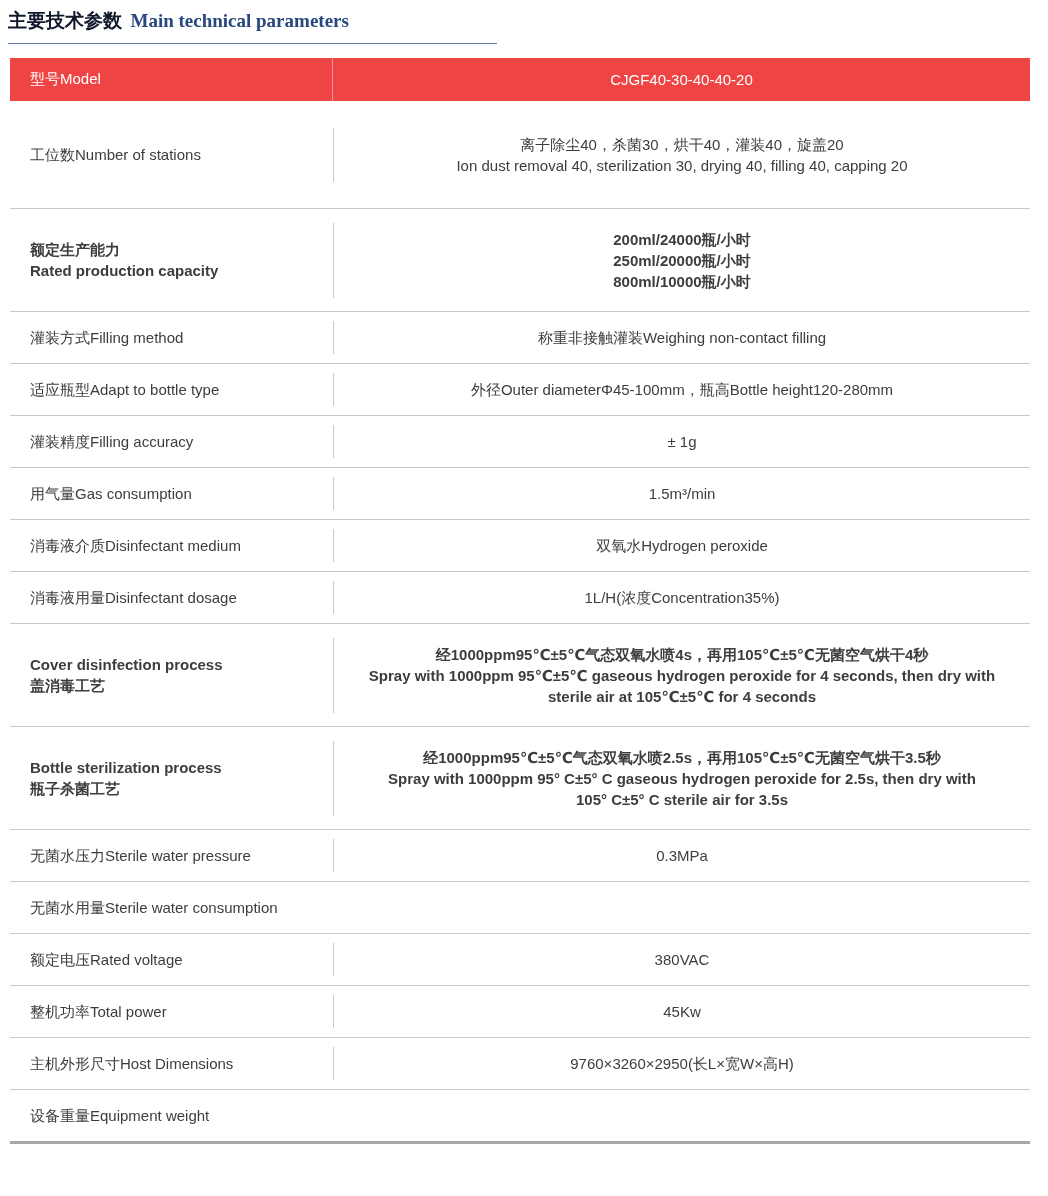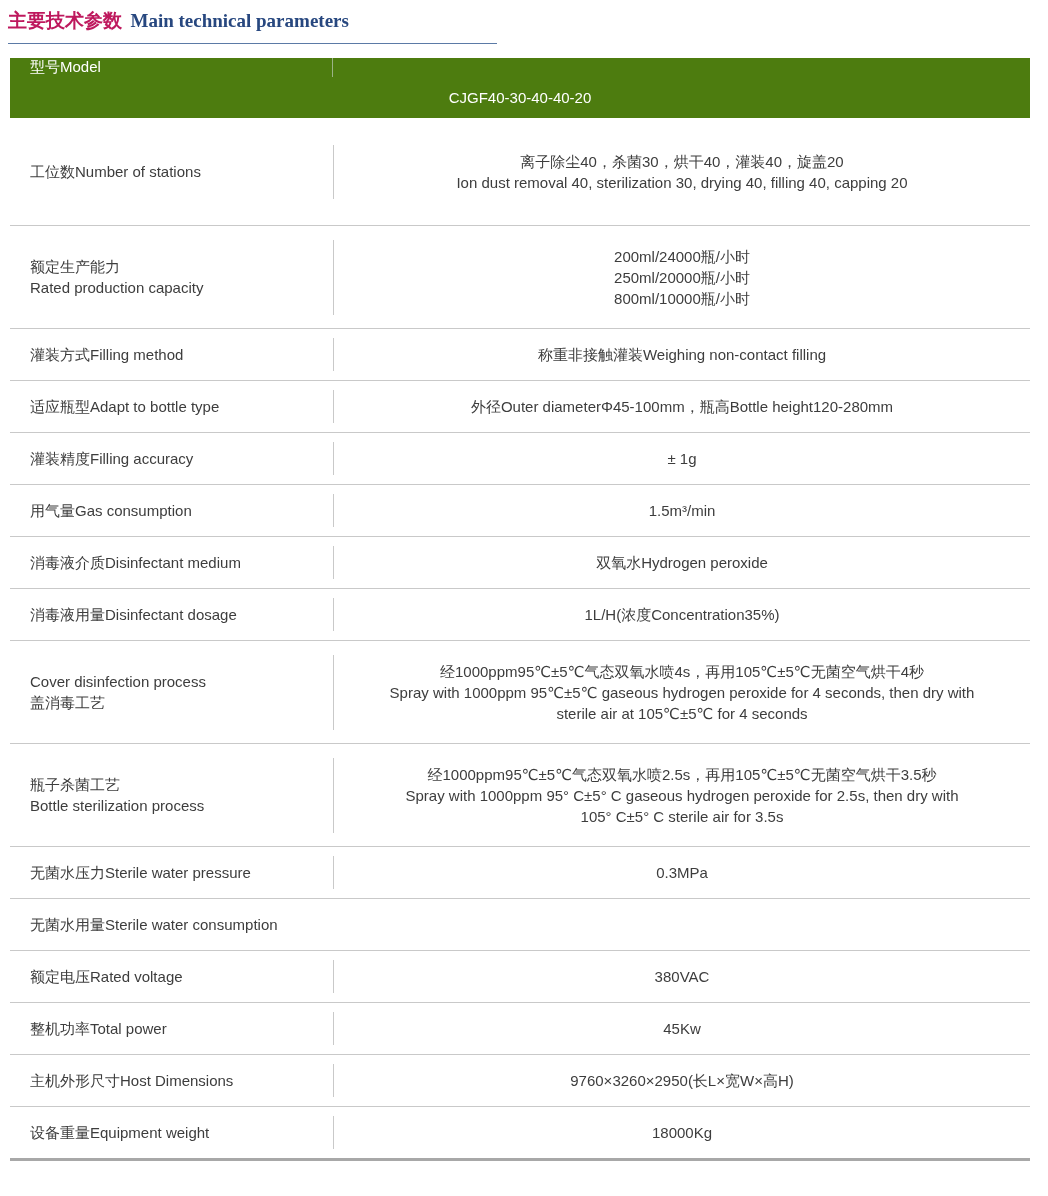--- a/index.html
+++ b/index.html
@@ -16,46 +16,45 @@
   .title-wrap {
     margin-left: 8px;
     width: 489px;
     padding-bottom: 9px;
     border-bottom: 1px solid #5b7aa6;
     white-space: nowrap;
   }
   .title-zh {
     font-size: 19px;
     font-weight: bold;
-    color: #be185d;
+    color: #0f172a;
     font-family: "Liberation Sans", "DejaVu Sans", sans-serif;
   }
   .title-en {
     font-size: 19px;
     font-weight: bold;
     color: #27477f;
     font-family: "Liberation Serif", "DejaVu Serif", serif;
     margin-left: 4px;
     text-align: right;
   }
 
   
   .spec-table {
     margin: 14px 18px 0 10px;
     width: 1020px;
     border-bottom: 3px solid #a8a8a8;
   }
   .header-row {
     display: flex;
-    height: 60px;
-    background: #4d7c0f;
+    height: 43px;
+    background: #ef4444;
     color: #ffffff;
     font-size: 15px;
     align-items: stretch;
-    flex-direction: column;
   }
   .header-row .label-cell {
     width: 323px;
     display: flex;
     align-items: center;
     padding-left: 20px;
     border-right: 1px solid rgba(220,224,235,0.55);
   }
   .header-row .value-cell {
     flex: 1;
@@ -83,21 +82,21 @@
     flex-direction: column;
     justify-content: center;
     align-items: center;
     text-align: center;
     font-size: 15px;
     line-height: 21px;
     padding: 6px 24px;
   }
   .row.lines-1 { min-height: 52px; }
   .row.lines-2 { min-height: 107px; }
-  .row.lines-3 { min-height: 103px; }
+  .row.lines-3 { min-height: 103px; font-weight: bold; }
 </style>
 </head>
 <body>
 
 <div class="page">
 
   <div class="title-wrap">
     <span class="title-zh">主要技术参数</span>
     <span class="title-en">Main technical parameters</span>
   </div>
@@ -182,22 +181,22 @@
             <div>盖消毒工艺</div>
           </div>
           <div class="value-cell">
             <div>经1000ppm95℃±5℃气态双氧水喷4s，再用105℃±5℃无菌空气烘干4秒</div>
             <div>Spray with 1000ppm 95℃±5℃ gaseous hydrogen peroxide for 4 seconds, then dry with</div>
             <div>sterile air at 105℃±5℃ for 4 seconds</div>
           </div>
         </div>
         <div class="row lines-3">
           <div class="label-cell">
+            <div>Bottle sterilization process</div>
             <div>瓶子杀菌工艺</div>
-            <div>Bottle sterilization process</div>
           </div>
           <div class="value-cell">
             <div>经1000ppm95℃±5℃气态双氧水喷2.5s，再用105℃±5℃无菌空气烘干3.5秒</div>
             <div>Spray with 1000ppm 95° C±5° C gaseous hydrogen peroxide for 2.5s, then dry with</div>
             <div>105° C±5° C sterile air for 3.5s</div>
           </div>
         </div>
         <div class="row lines-1">
           <div class="label-cell">
             <div>无菌水压力Sterile water pressure</div>
@@ -232,20 +231,17 @@
             <div>主机外形尺寸Host Dimensions</div>
           </div>
           <div class="value-cell">
             <div>9760×3260×2950(长L×宽W×高H)</div>
           </div>
         </div>
         <div class="row lines-1">
           <div class="label-cell">
             <div>设备重量Equipment weight</div>
           </div>
-          <div class="value-cell">
-            <div>18000Kg</div>
-          </div>
         </div>
       </div>
   </div>
 
 </div>
 
 </body></html>

